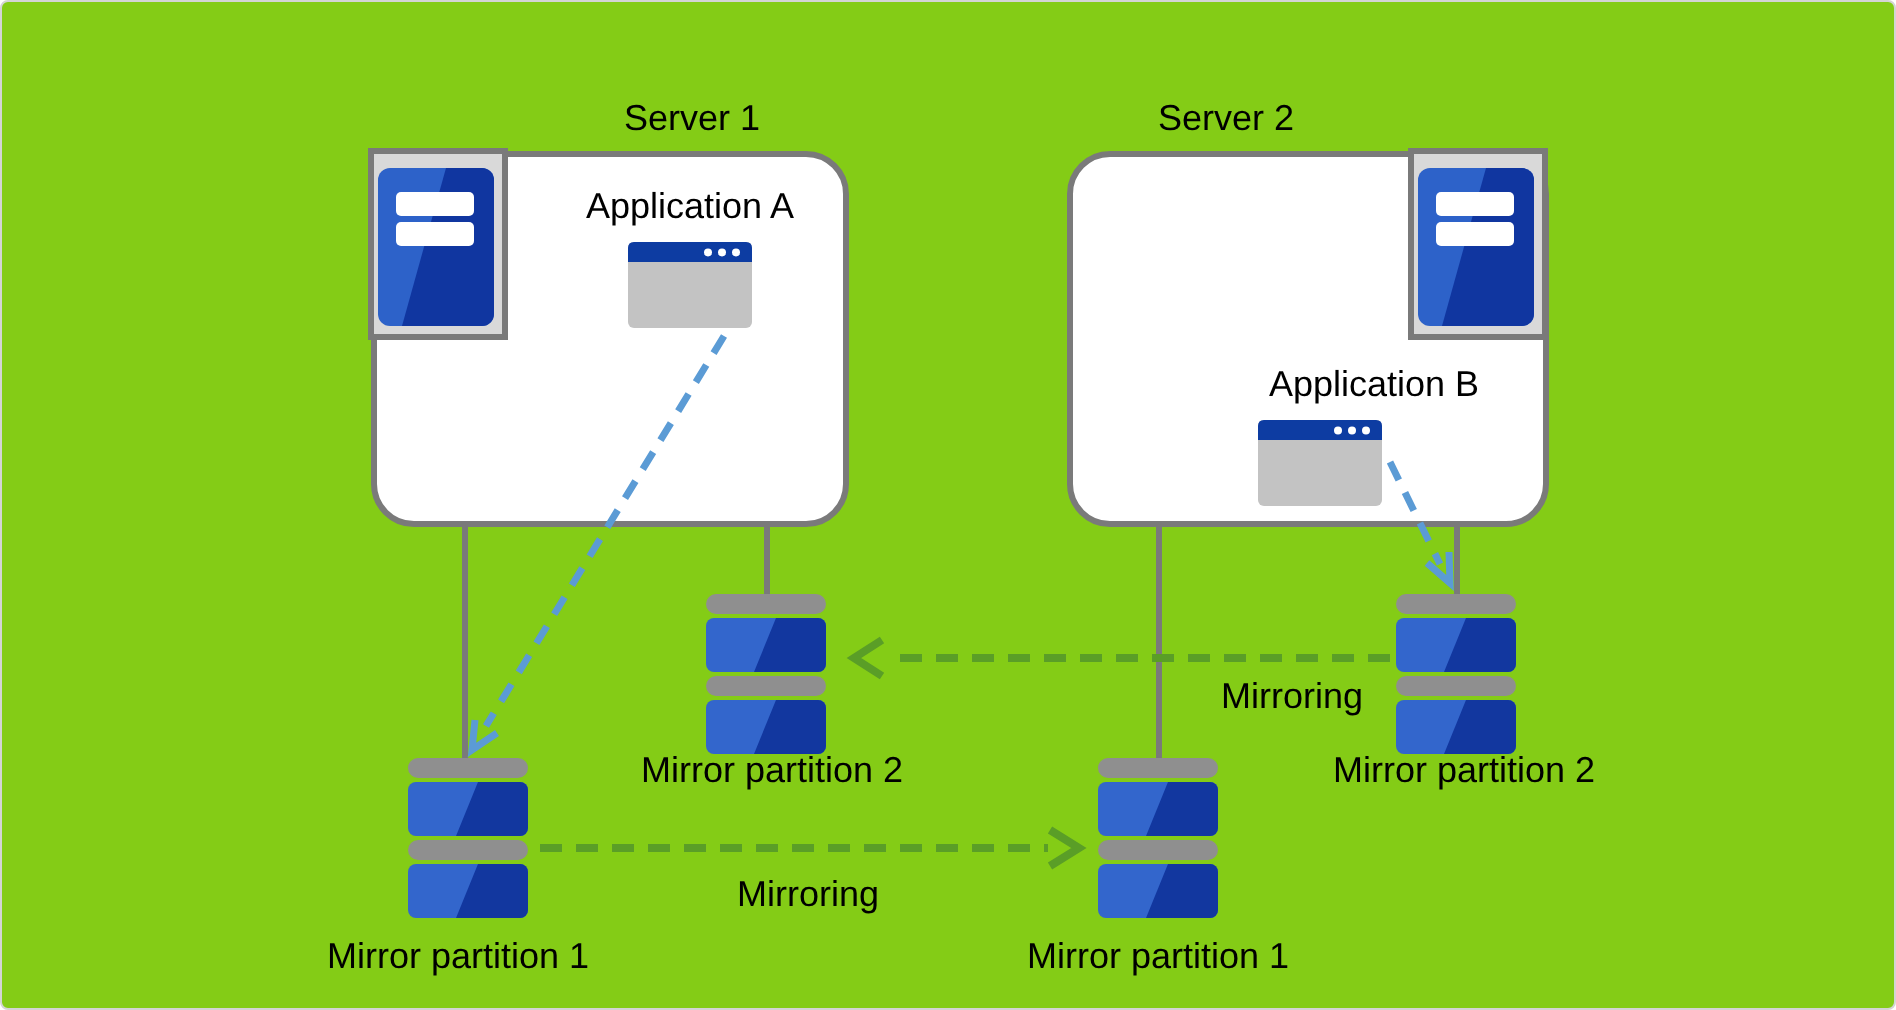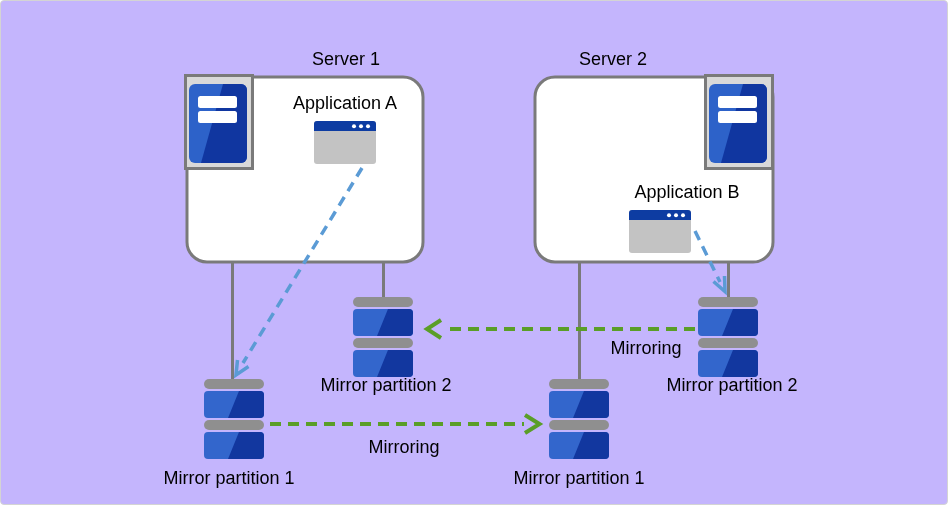--- a/index.html
+++ b/index.html
@@ -1,20 +1,20 @@
 <!DOCTYPE html>
 <html><head>
 <meta charset="utf-8">
 <style>
   html,body{margin:0;padding:0;background:#fff;}
   .canvas{
     position:relative;
     width:948px;height:505px;
     box-sizing:border-box;
-    background:#c4b5fd;
+    background:#84cc16;
     border:1px solid #d4d4d4;
     border-radius:4px;
     overflow:hidden;
     font-family:"Liberation Sans", sans-serif;
   }
   svg{display:block;}
   text{
     font-family:"Liberation Sans", sans-serif;
     font-size:18px;
     fill:#000000;

